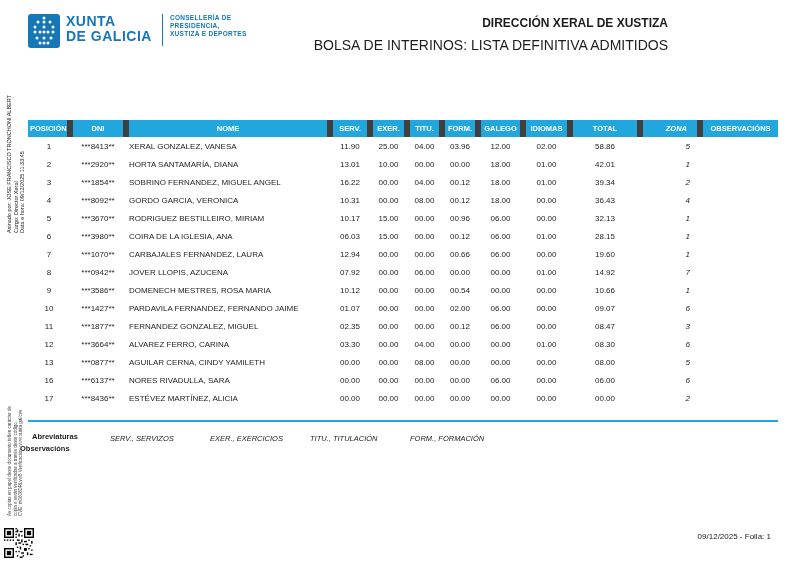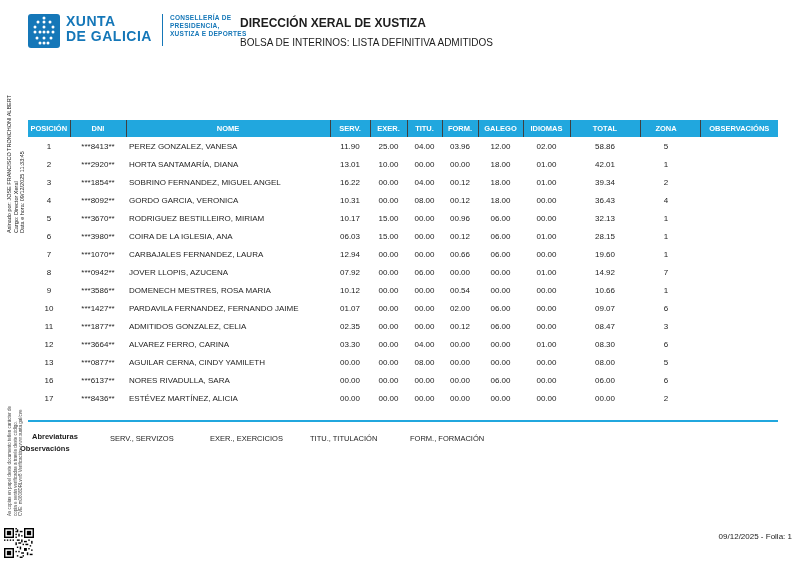--- a/index.html
+++ b/index.html
@@ -17,54 +17,54 @@
   }
 
   
   .logo-wrap{position:absolute;left:28px;top:14px;display:flex;align-items:flex-start;}
   .logo-symbol{width:32px;height:34px;margin-right:6px;}
   .brand{color:var(--brand-blue);font-weight:bold;font-size:14px;line-height:15px;letter-spacing:0.5px;}
   .logo-sep{width:1px;height:32px;background:var(--brand-blue);margin:0 7px 0 10px;}
   .org{color:var(--brand-blue);font-size:6.5px;line-height:8px;font-weight:bold;letter-spacing:0.3px;}
 
   
-  .titles{position:absolute;left:240px;top:16px;width:440px;text-align:left;}
+  .titles{position:absolute;left:228px;top:16px;width:440px;text-align:right;}
   .title-main{font-size:12px;font-weight:bold;margin-bottom:7px;}
-  .title-sub{font-size:10px;margin-bottom:16px;}
+  .title-sub{font-size:14px;margin-bottom:16px;}
   .title-corpo{font-size:9px;}
 
   
   .vtext{position:absolute;transform-origin:0 0;transform:rotate(-90deg);white-space:nowrap;}
   .sig-block{left:6px;top:233px;font-size:5.5px;line-height:6.5px;color:#222;}
   .note-block{left:7px;top:516px;font-size:4.5px;line-height:5.5px;color:#444;}
 
   
   .qr{position:absolute;left:4px;top:528px;width:30px;height:30px;}
 
   
   .tbl-wrap{position:absolute;left:28px;top:96px;width:750px;}
   table{border-collapse:collapse;table-layout:fixed;width:750px;margin-top:24px;}
   thead th{
     background:var(--header-bg);color:#fff;font-size:7.5px;font-weight:bold;
-    padding:4px 2px;border-left:1px solid #404040;white-space:nowrap;overflow:hidden;text-align:center;
+    padding:4px 2px;border-left:6px solid #404040;white-space:nowrap;overflow:hidden;text-align:center;
   }
   thead th:first-child{border-left:none;}
   tbody td{font-size:8px;height:18px;padding:0 2px;white-space:nowrap;overflow:hidden;text-align:center;color:var(--text-dark);}
   td.c2{text-align:left;padding-left:3px;}
   th.c2{text-align:center;}
-  th.c10,td.c10{padding-right:10px;}
+  th.c10,td.c10{text-align:right;padding-right:10px;font-style:italic;}
   th.c11{text-align:center;}
   .tbl-underline{position:absolute;left:28px;top:420px;width:750px;height:2px;background:var(--header-bg);}
 
   
   .abrev-row{position:absolute;left:32px;top:427px;display:flex;align-items:center;}
   .abrev-label{font-size:7.5px;font-weight:bold;width:78px;}
-  .abrev-item{font-size:7.5px;width:100px;display:inline-block;}
+  .abrev-item{font-size:7.5px;width:100px;display:inline-block;font-style:italic;}
   .obs-label{position:absolute;left:20px;top:444px;font-size:7.5px;font-weight:bold;}
-  .date-page{position:absolute;right:8px;top:532px;font-size:8px;color:#222;padding-left:13px;}
+  .date-page{position:absolute;right:29px;top:532px;font-size:8px;color:#222;padding-left:13px;}
 </style>
 </head>
 <body>
 
 <div class="logo-wrap">
   <svg class="logo-symbol" viewBox="0 0 32 34" xmlns="http://www.w3.org/2000/svg">
     <rect x="0" y="0" width="32" height="34" rx="3" fill="#1577b8"></rect>
     <g fill="#ffffff">
       <circle cx="16" cy="4" r="1.5"></circle>
       <circle cx="10" cy="8" r="1.5"></circle>
@@ -198,21 +198,21 @@
           <th class="c8">IDIOMAS</th>
           <th class="c9">TOTAL</th>
           <th class="c10">ZONA</th>
           <th class="c11">OBSERVACIÓNS</th>
         </tr>
     </thead>
     <tbody>
         <tr>
           <td class="c0">1</td>
           <td class="c1">***8413**</td>
-          <td class="c2">PEREZ GONZALEZ, VANESA</td>
+          <td class="c2">XERAL GONZALEZ, VANESA</td>
           <td class="c3">11.90</td>
           <td class="c4">25.00</td>
           <td class="c5">04.00</td>
           <td class="c6">03.96</td>
           <td class="c7">12.00</td>
           <td class="c8">02.00</td>
           <td class="c9">58.86</td>
           <td class="c10">5</td>
           <td class="c11"></td>
         </tr>
@@ -338,21 +338,21 @@
           <td class="c6">02.00</td>
           <td class="c7">06.00</td>
           <td class="c8">00.00</td>
           <td class="c9">09.07</td>
           <td class="c10">6</td>
           <td class="c11"></td>
         </tr>
         <tr>
           <td class="c0">11</td>
           <td class="c1">***1877**</td>
-          <td class="c2">ADMITIDOS GONZALEZ, CELIA</td>
+          <td class="c2">FERNANDEZ GONZALEZ, MIGUEL</td>
           <td class="c3">02.35</td>
           <td class="c4">00.00</td>
           <td class="c5">00.00</td>
           <td class="c6">00.12</td>
           <td class="c7">06.00</td>
           <td class="c8">00.00</td>
           <td class="c9">08.47</td>
           <td class="c10">3</td>
           <td class="c11"></td>
         </tr>

